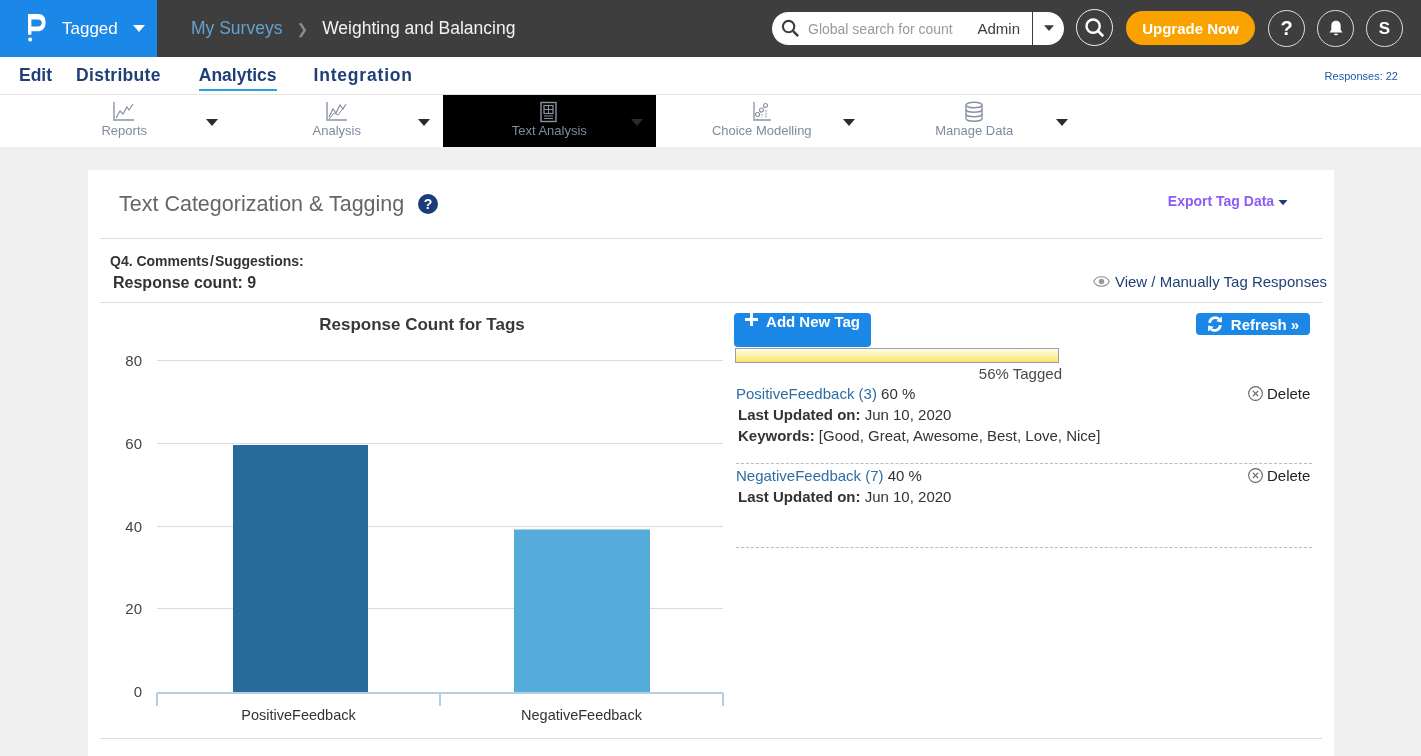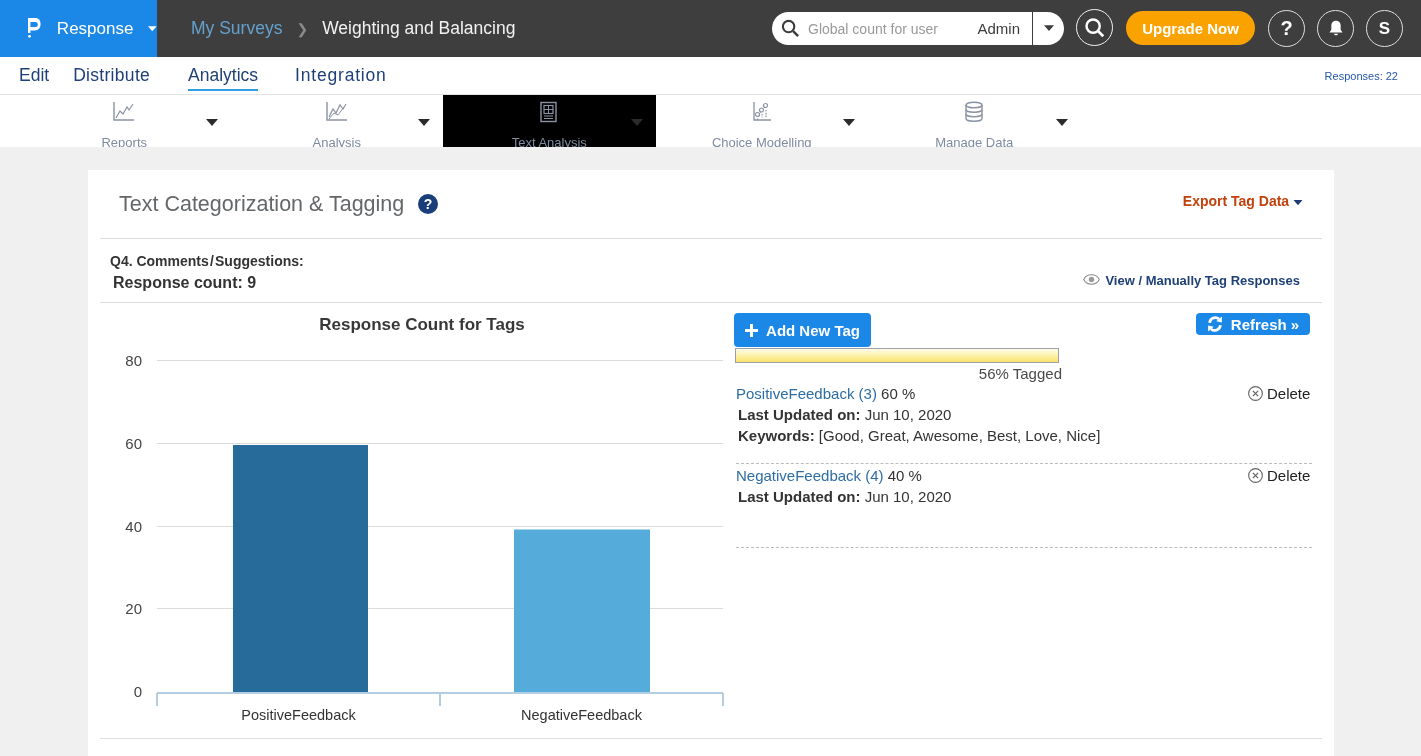--- a/index.html
+++ b/index.html
@@ -12,71 +12,71 @@
 .crumb .sep{color:#8a8a8a;margin:0 14px;font-size:14px;}
 .crumb .c2{color:#f2f2f2;}
 .searchpill{position:absolute;left:772px;top:12px;width:292px;height:33px;background:#fff;border-radius:17px;display:flex;align-items:center;}
 .searchpill .ph{color:#999;font-size:14px;margin-left:8px;}
 .searchpill .admin{color:#3c3c3c;font-size:15px;margin-left:auto;}
 .searchpill .divl{width:1px;height:33px;background:#3e3e3e;margin-left:12px;}
 .circbtn{position:absolute;top:9px;width:37px;height:37px;border-radius:50%;border:1.5px solid #f2f2f2;display:flex;align-items:center;justify-content:center;}
 .upg{position:absolute;left:1126px;top:11px;width:129px;height:34px;border-radius:17px;background:#f9a200;color:#fff;font-weight:bold;font-size:15px;display:flex;align-items:center;justify-content:center;}
 .ic{position:absolute;top:10px;width:37px;height:37px;border-radius:50%;border:1.5px solid #dedede;color:#fff;display:flex;align-items:center;justify-content:center;}
 .nav2{height:38px;background:#fff;border-bottom:1px solid #e4e4e4;display:flex;align-items:center;position:relative;}
-.nav2 a{color:#1e4077;font-size:17.5px;text-decoration:none;}
+.nav2 a{color:#1e4077;font-size:17.5px;text-decoration:none;font-weight:bold;}
 .nav2 .resp{position:absolute;right:23px;color:#2456a8;font-size:11px;}
 .toolbar{height:52px;background:#fff;position:relative;box-shadow:0 2px 3px rgba(0,0,0,0.18);}
 .tab{position:absolute;top:0;height:52px;width:212.5px;}
 .tab .icn{position:absolute;left:0;right:0;top:6px;display:flex;justify-content:center;}
-.tab .lbl{position:absolute;left:0;right:0;top:40px;text-align:center;font-size:13px;color:#7e8ba0;}
+.tab .lbl{position:absolute;left:0;right:0;top:28px;text-align:center;font-size:13px;color:#7e8ba0;}
 .tab .car{position:absolute;right:13px;top:24px;width:0;height:0;border-left:6px solid transparent;border-right:6px solid transparent;border-top:7px solid #2b2b2b;}
 .tab.sel{background:#000000;}
 .mainbg{background:#f0f0f0;min-height:609px;position:relative;}
 .card{position:absolute;left:88px;top:23px;width:1246px;height:586px;background:#fff;}
 .cardtitle{position:absolute;left:31px;top:22px;font-size:21.5px;color:#63676a;}
 .qhelp{position:absolute;left:330px;top:24px;}
-.exportt{position:absolute;right:31px;top:23px;font-size:14px;color:#c2410c;font-weight:bold;}
+.exportt{position:absolute;right:46px;top:23px;font-size:14px;color:#8b5cf6;font-weight:bold;}
 .hr1{position:absolute;left:12px;right:12px;top:68px;border-top:1px solid #ddd;}
 .q4{position:absolute;left:22px;top:83px;font-size:14px;font-weight:bold;color:#333;}
 .rc{position:absolute;left:25px;top:104px;font-size:16px;font-weight:bold;color:#333;}
-.viewtag{position:absolute;right:34px;top:103px;font-size:13px;font-weight:bold;color:#1e4077;}
-.addbtn{position:absolute;left:646px;top:143px;width:137px;height:34px;background:#1b87e6;border-radius:4px;color:#fff;font-size:15px;font-weight:bold;display:flex;align-items:center;justify-content:center;}
+.viewtag{position:absolute;right:7px;top:103px;font-size:15px;font-weight:normal;color:#1e4077;}
+.addbtn{position:absolute;left:646px;top:143px;width:137px;height:34px;background:#1b87e6;border-radius:4px;color:#fff;font-size:15px;font-weight:bold;display:flex;align-items:flex-start;justify-content:center;}
 .refbtn{position:absolute;left:1108px;top:143px;width:114px;height:22px;background:#1b87e6;border-radius:4px;color:#fff;font-size:15px;font-weight:bold;display:flex;align-items:center;justify-content:center;}
 .pbar{position:absolute;left:647px;top:178px;width:324px;height:15px;border:1px solid #9aa0ac;background:linear-gradient(180deg,#fffbe8,#fdf2ac 50%,#fde268);}
 .ptxt{position:absolute;left:647px;top:195px;width:327px;text-align:right;font-size:15px;color:#4a4a4a;}
 .tagname{color:#2e6da4;font-size:15px;}
 .tagrow{position:absolute;font-size:15px;color:#333;}
 .del{position:absolute;font-size:15px;color:#222;}
 .dashhr{position:absolute;border-top:1px dashed #bbb;}
 .bothr{position:absolute;left:12px;right:12px;top:568px;border-top:1px solid #ddd;}
 </style>
 </head>
 <body>
 <div class="topbar">
   <div class="logoblk">
     <svg width="18" height="28.5" viewBox="0 0 17 27" style="margin-left:28px;margin-top:-1px;">
       <path d="M0 0 L9.5 0 C14.3 0 16.6 2.8 16.6 8 C16.6 13.4 13.8 16.4 9 16.4 L3.2 16.4 L3.2 19.7 L0 19.7 Z M3.2 5.1 L3.2 11.9 L9.2 11.9 C11.8 11.9 13 10.7 13 8.4 C13 6.2 11.7 5.1 9.2 5.1 Z" fill="#fff" fill-rule="evenodd"></path>
       <circle cx="2" cy="24.2" r="1.9" fill="#fff"></circle>
     </svg>
-    <span class="surveys">Response</span>
+    <span class="surveys">Tagged</span>
     <svg width="12" height="8" viewBox="0 0 12 8" style="margin-left:15px;">
         <path d="M0 0 L12 0 L6 7 Z" fill="#fff"></path>
       </svg>
   </div>
   <div class="crumb">
       <span class="c1">My Surveys</span>
       <span class="sep">❯</span>
       <span class="c2">Weighting and Balancing</span>
     </div>
   <div class="searchpill">
     <svg width="19" height="19" viewBox="0 0 20 20" style="margin-left:9px;">
         <circle cx="8" cy="8" r="6" fill="none" stroke="#3c3c3c" stroke-width="2.2"></circle>
         <line x1="12.8" y1="12.8" x2="18" y2="18" stroke="#3c3c3c" stroke-width="2.6"></line>
       </svg>
-    <span class="ph">Global count for user</span>
+    <span class="ph">Global search for count</span>
     <span class="admin">Admin</span>
     <span class="divl"></span>
     <svg width="10" height="7" viewBox="0 0 12 8" style="margin:0 10px 0 11px;">
         <path d="M0 0 L12 0 L6 7 Z" fill="#3c3c3c"></path>
       </svg>
   </div>
   <div class="circbtn" style="left:1076px;">
     <svg width="22" height="22" viewBox="0 0 20 20">
         <circle cx="8.3" cy="8.3" r="6" fill="none" stroke="#fff" stroke-width="2.2"></circle>
         <line x1="13" y1="13" x2="17.5" y2="17.5" stroke="#fff" stroke-width="2.4"></line>
@@ -223,21 +223,21 @@
 
     <div class="tagrow" style="left:648px;top:215px;"><span class="tagname">PositiveFeedback (3)</span> 60 %</div>
     <div class="del" style="left:1160px;top:215px;"><svg width="15" height="15" viewBox="0 0 16 16" style="vertical-align:-2px;margin-right:4px;">
           <circle cx="8" cy="8" r="7.3" fill="none" stroke="#666" stroke-width="1.2"></circle>
           <path d="M5.2 5.2 L10.8 10.8 M10.8 5.2 L5.2 10.8" stroke="#666" stroke-width="1.4"></path>
         </svg>Delete</div>
     <div class="tagrow" style="left:650px;top:236px;"><b>Last Updated on:</b> Jun 10, 2020</div>
     <div class="tagrow" style="left:650px;top:257px;"><b>Keywords:</b> [Good, Great, Awesome, Best, Love, Nice]</div>
     <div class="dashhr" style="left:648px;top:293px;width:576px;"></div>
 
-    <div class="tagrow" style="left:648px;top:297px;"><span class="tagname">NegativeFeedback (4)</span> 40 %</div>
+    <div class="tagrow" style="left:648px;top:297px;"><span class="tagname">NegativeFeedback (7)</span> 40 %</div>
     <div class="del" style="left:1160px;top:297px;"><svg width="15" height="15" viewBox="0 0 16 16" style="vertical-align:-2px;margin-right:4px;">
           <circle cx="8" cy="8" r="7.3" fill="none" stroke="#666" stroke-width="1.2"></circle>
           <path d="M5.2 5.2 L10.8 10.8 M10.8 5.2 L5.2 10.8" stroke="#666" stroke-width="1.4"></path>
         </svg>Delete</div>
     <div class="tagrow" style="left:650px;top:318px;"><b>Last Updated on:</b> Jun 10, 2020</div>
     <div class="dashhr" style="left:648px;top:377px;width:576px;"></div>
 
     <div class="bothr"></div>
   </div>
 </div>

